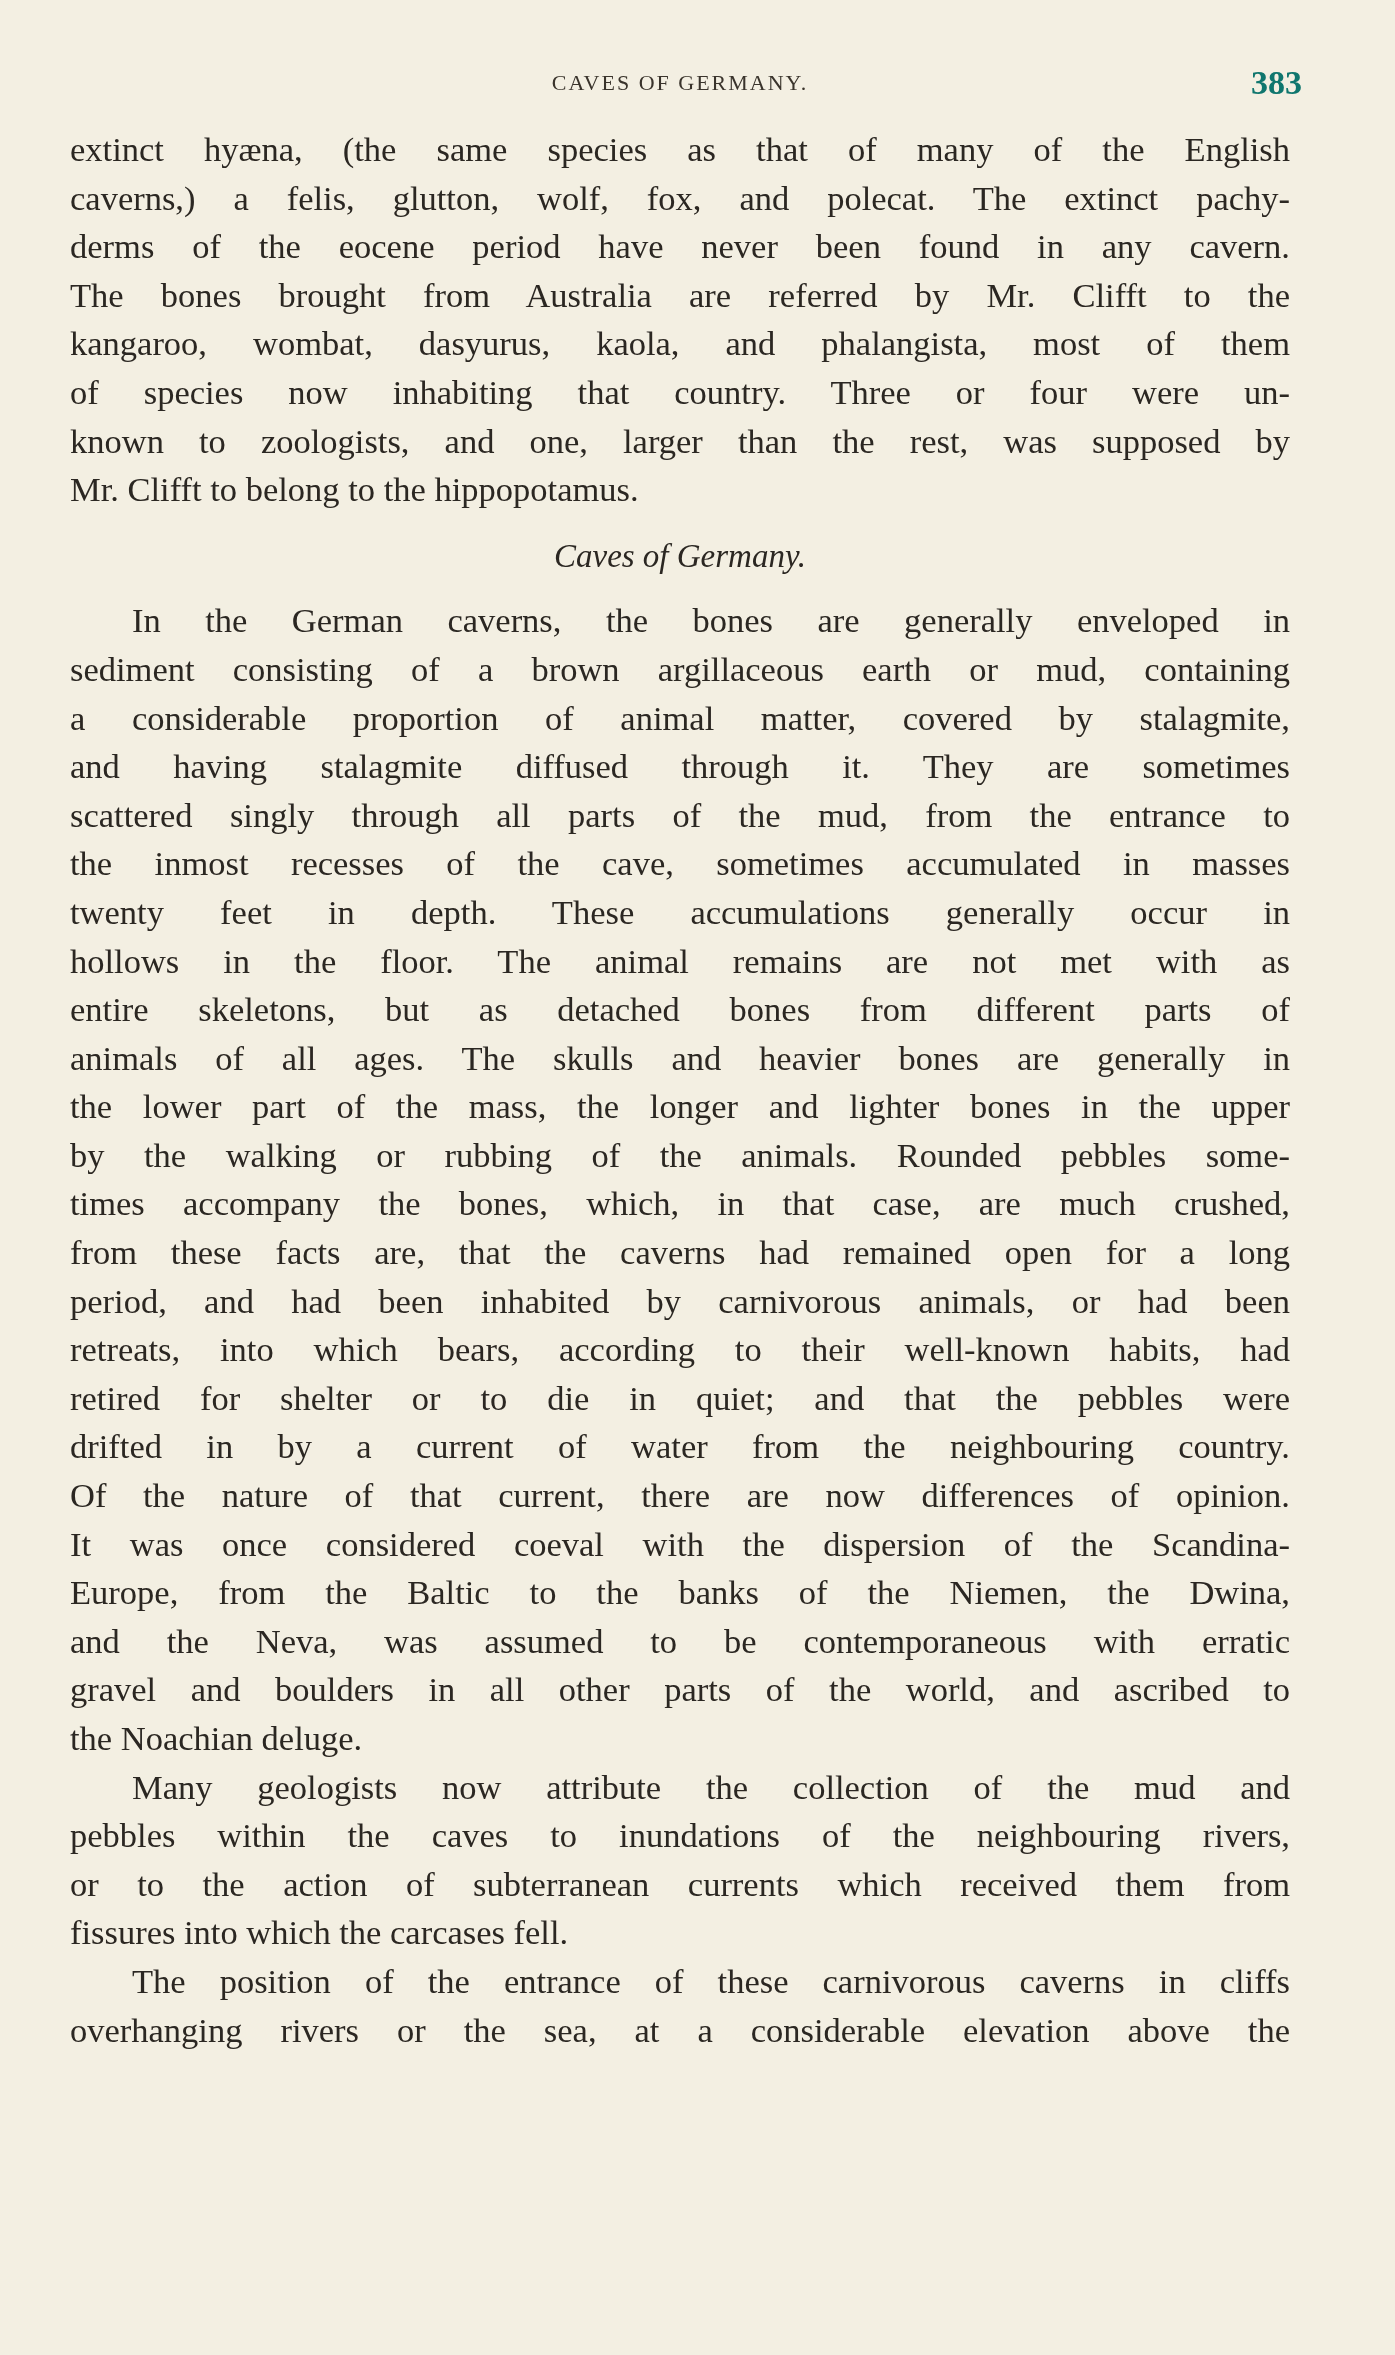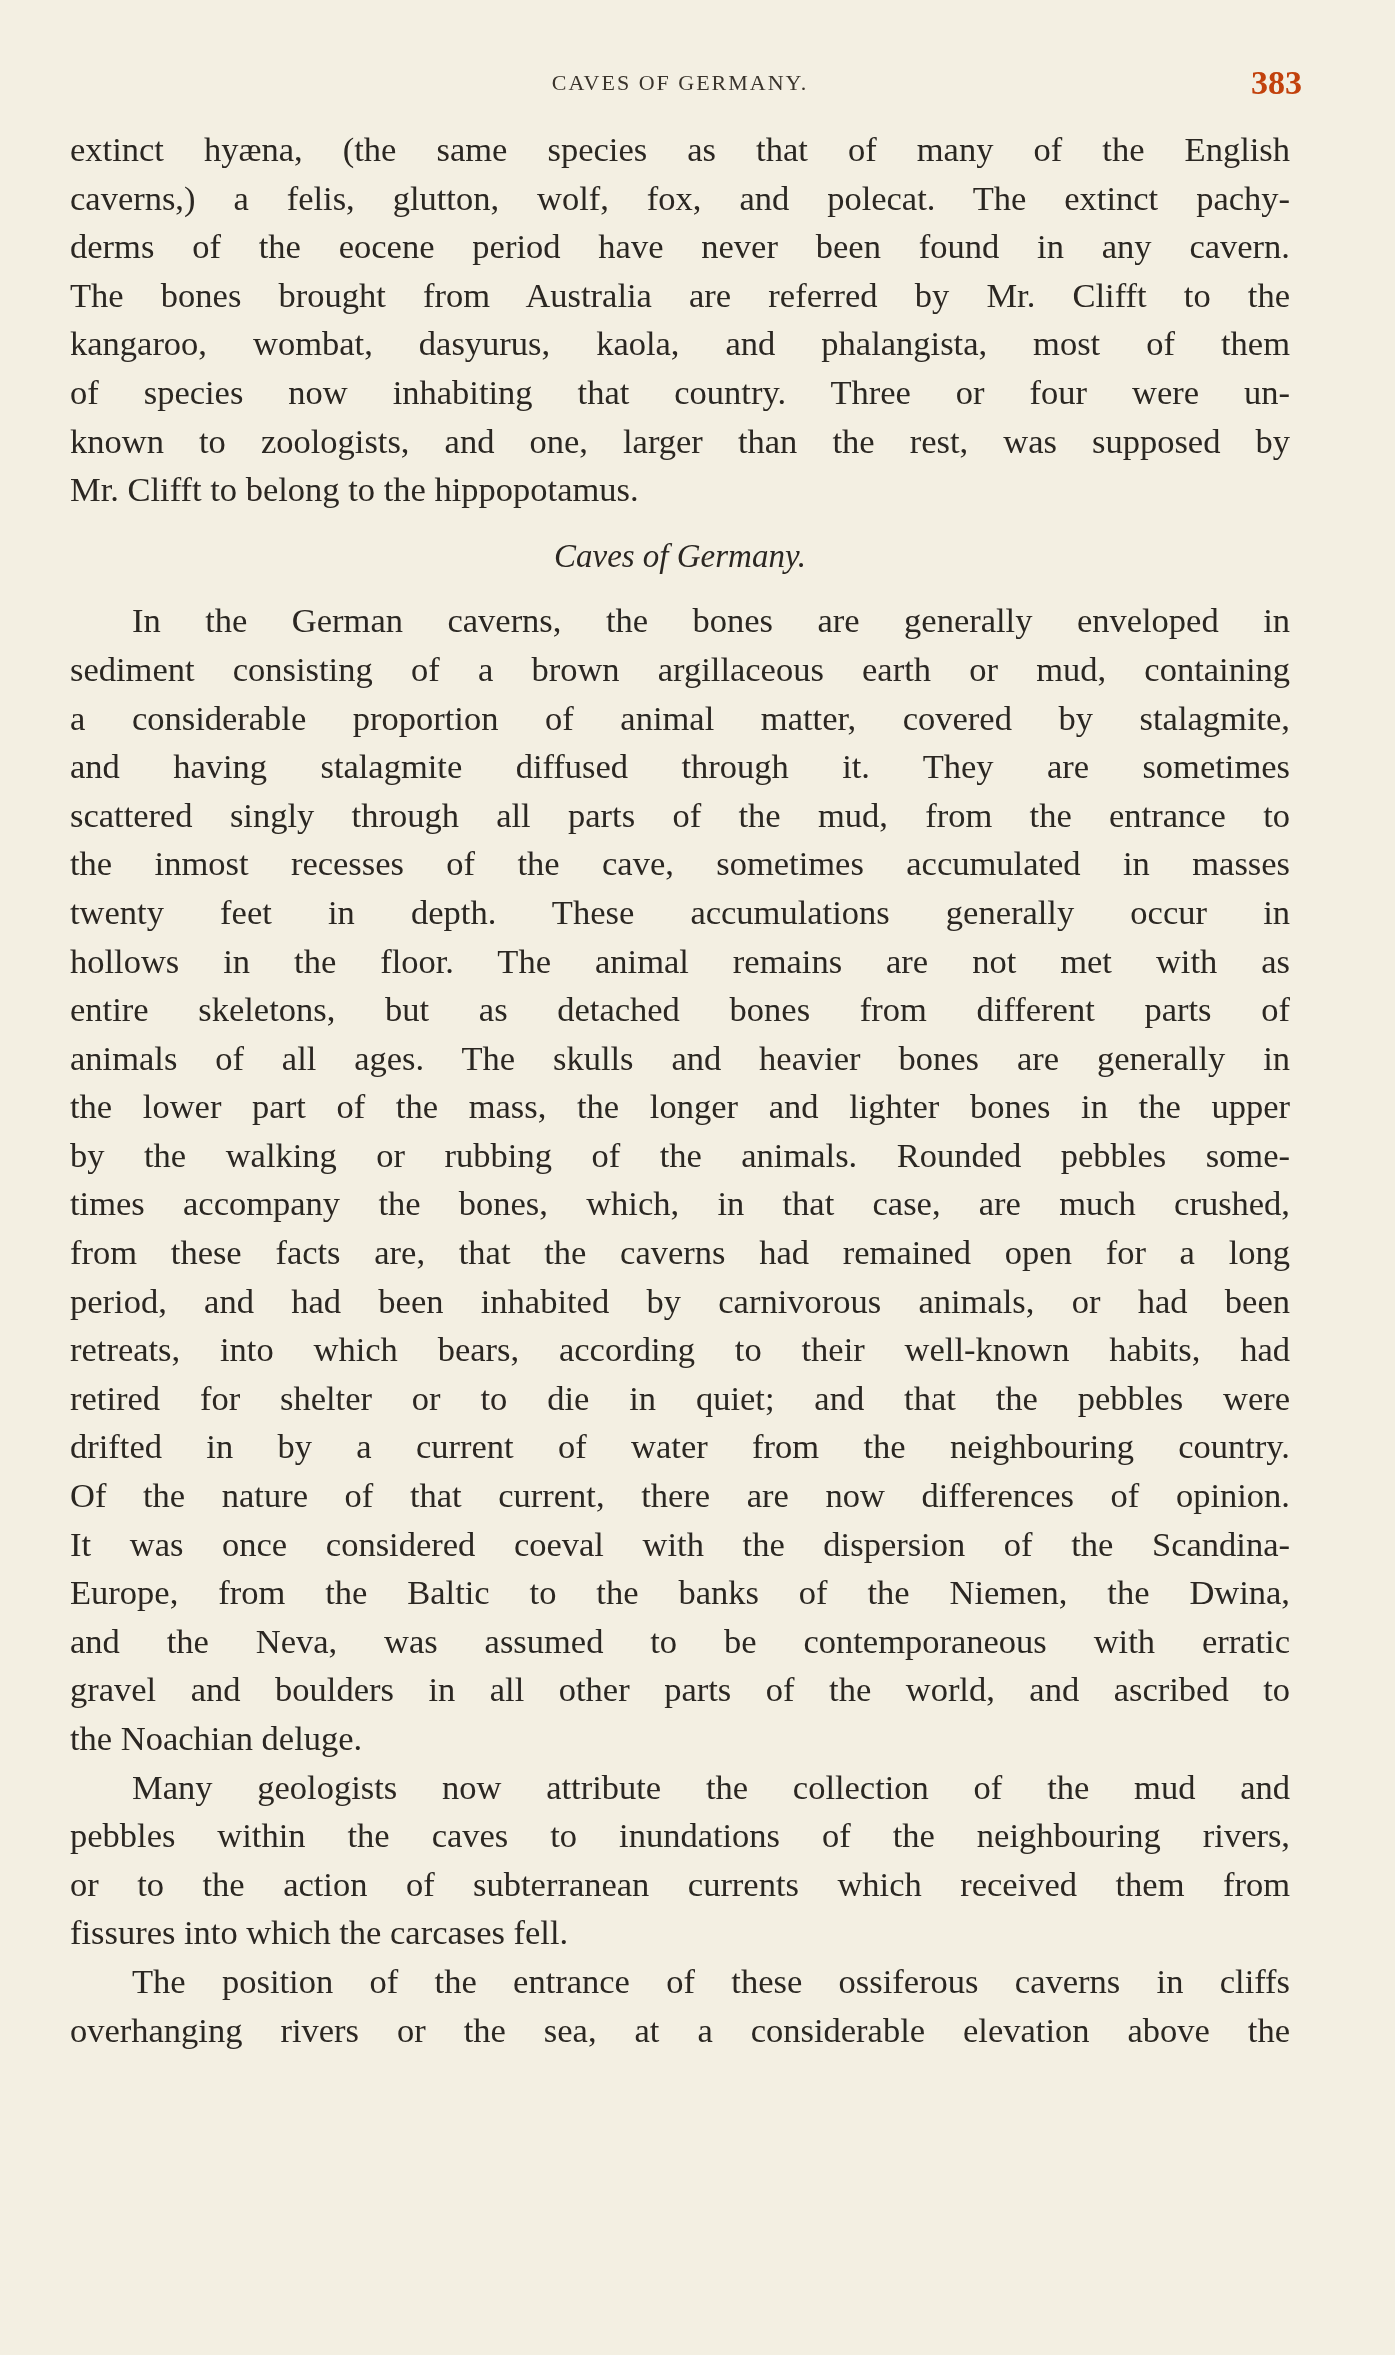--- a/index.html
+++ b/index.html
@@ -25,21 +25,21 @@
     position: absolute;
     left: 0; right: 0; text-align: center;
     font-size: 22px; letter-spacing: 2px;
     color: #3a342c;
     top: 6px;
   }
   .page-number {
     position: absolute;
     right: -12px; top: 0;
     font-size: 34px; font-weight: bold;
-    color: #c2410c;
+    color: #0f766e;
   }
   .body-text {
     position: absolute;
     top: 125px; left: 0; width: 1220px;
     font-size: 34.5px;
     line-height: 48.6px;
   }
   .line {
     display: block;
     white-space: nowrap;
@@ -107,17 +107,17 @@
     </div>
 
     <div>
       <span class="line indent">Many geologists now attribute the collection of the mud and</span>
       <span class="line">pebbles within the caves to inundations of the neighbouring rivers,</span>
       <span class="line">or to the action of subterranean currents which received them from</span>
       <span class="line last">fissures into which the carcases fell.</span>
     </div>
 
     <div>
-      <span class="line indent">The position of the entrance of these ossiferous caverns in cliffs</span>
+      <span class="line indent">The position of the entrance of these carnivorous caverns in cliffs</span>
       <span class="line">overhanging rivers or the sea, at a considerable elevation above the</span>
     </div>
   </div>
 </div>
 
 </body></html>

